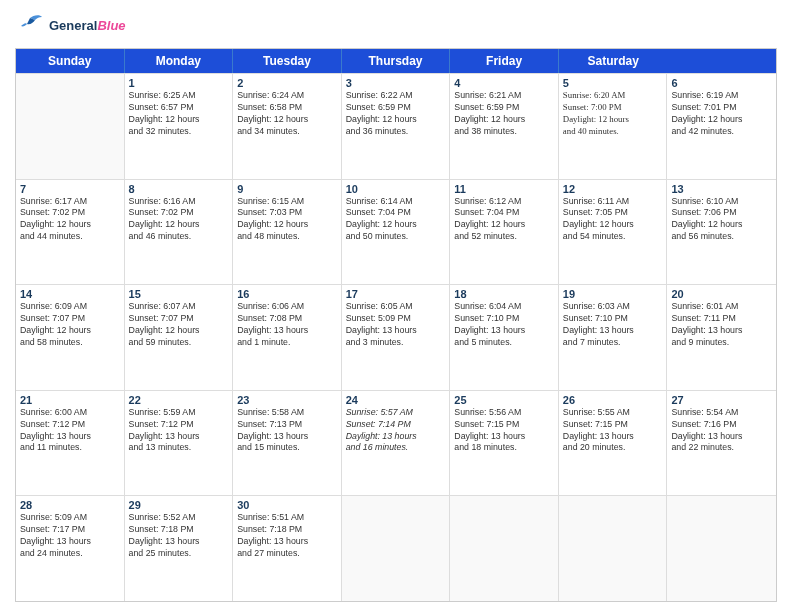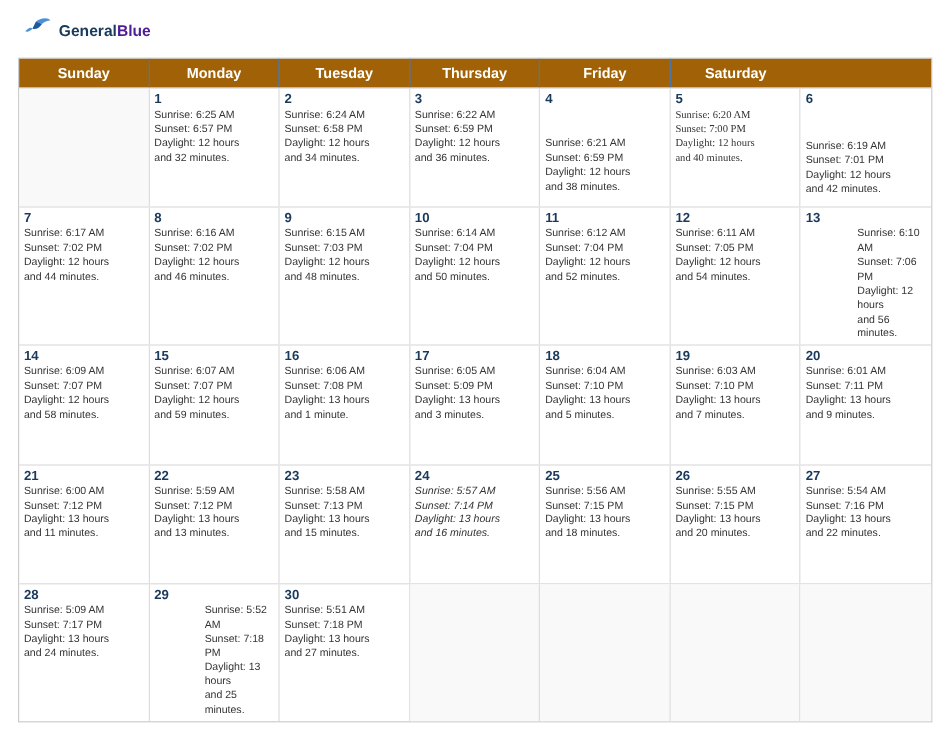--- a/index.html
+++ b/index.html
@@ -46,21 +46,21 @@
     }
     .calendar {
       flex: 1;
       display: flex;
       flex-direction: column;
       border: 1px solid #ccc;
     }
     .cal-header-row {
       display: grid;
       grid-template-columns: repeat(7, 1fr);
-      background: #a16207;
+      background: #1d4ed8;
     }
     .cal-header-cell {
       color: #fff;
       font-size: 12px;
       font-weight: bold;
       padding: 5px 4px;
       text-align: center;
       border-right: 1px solid #3a7acc;
     }
     .cal-header-cell:last-child { border-right: none; }
@@ -103,21 +103,21 @@
 
 <div class="page">
   <div class="header">
     <div class="logo">
       <svg class="logo-bird" viewBox="0 0 30 30">
         <path d="M15 8 C18 5, 25 4, 27 7 C24 7, 22 8, 20 10 L15 8Z" fill="#4a90d9"></path>
         <path d="M15 8 L20 10 C18 13, 15 15, 12 14 L15 8Z" fill="#1a5aa0"></path>
         <path d="M12 14 C10 16, 8 17, 6 16 C8 14, 11 12, 12 14Z" fill="#4a90d9"></path>
       </svg>
       <div>
-        <div style="font-size:13px;font-weight:bold;color:#1a3a5c;">General<span style="color:#4c1d95;">Blue</span></div>
+        <div style="font-size:13px;font-weight:bold;color:#1a3a5c;">General<span style="color:#ec4899;font-style:italic;">Blue</span></div>
       </div>
     </div>
     <div class="title-block">
       <div class="month-title"></div>
       <div class="location"></div>
     </div>
   </div>
 
   <div class="calendar">
     <div class="cal-header-row">
@@ -147,35 +147,35 @@
           </div>
           <div class="cal-cell">
             <div class="day-num">3</div>
             <div class="cell-text" style="white-space: pre-line;">Sunrise: 6:22 AM
 Sunset: 6:59 PM
 Daylight: 12 hours
 and 36 minutes.</div>
           </div>
           <div class="cal-cell">
             <div class="day-num">4</div>
-            <div class="cell-text" style="white-space: pre-line; margin-top: 24px;">Sunrise: 6:21 AM
+            <div class="cell-text" style="white-space: pre-line;">Sunrise: 6:21 AM
 Sunset: 6:59 PM
 Daylight: 12 hours
 and 38 minutes.</div>
           </div>
           <div class="cal-cell">
             <div class="day-num">5</div>
             <div class="cell-text" style="white-space: pre-line; font-family: Liberation Serif, serif;">Sunrise: 6:20 AM
 Sunset: 7:00 PM
 Daylight: 12 hours
 and 40 minutes.</div>
           </div>
           <div class="cal-cell">
             <div class="day-num">6</div>
-            <div class="cell-text" style="white-space: pre-line; margin-top: 26px;">Sunrise: 6:19 AM
+            <div class="cell-text" style="white-space: pre-line;">Sunrise: 6:19 AM
 Sunset: 7:01 PM
 Daylight: 12 hours
 and 42 minutes.</div>
           </div>
         </div>
         <div class="cal-row">
           <div class="cal-cell">
             <div class="day-num">7</div>
             <div class="cell-text" style="white-space: pre-line;">Sunrise: 6:17 AM
 Sunset: 7:02 PM
@@ -212,21 +212,21 @@
           </div>
           <div class="cal-cell">
             <div class="day-num">12</div>
             <div class="cell-text" style="white-space: pre-line;">Sunrise: 6:11 AM
 Sunset: 7:05 PM
 Daylight: 12 hours
 and 54 minutes.</div>
           </div>
           <div class="cal-cell">
             <div class="day-num">13</div>
-            <div class="cell-text" style="white-space: pre-line; margin-left: 43px;">Sunrise: 6:10 AM
+            <div class="cell-text" style="white-space: pre-line;">Sunrise: 6:10 AM
 Sunset: 7:06 PM
 Daylight: 12 hours
 and 56 minutes.</div>
           </div>
         </div>
         <div class="cal-row">
           <div class="cal-cell">
             <div class="day-num">14</div>
             <div class="cell-text" style="white-space: pre-line;">Sunrise: 6:09 AM
 Sunset: 7:07 PM
@@ -330,21 +330,21 @@
         <div class="cal-row">
           <div class="cal-cell">
             <div class="day-num">28</div>
             <div class="cell-text" style="white-space: pre-line;">Sunrise: 5:09 AM
 Sunset: 7:17 PM
 Daylight: 13 hours
 and 24 minutes.</div>
           </div>
           <div class="cal-cell">
             <div class="day-num">29</div>
-            <div class="cell-text" style="white-space: pre-line; margin-left: 42px;">Sunrise: 5:52 AM
+            <div class="cell-text" style="white-space: pre-line;">Sunrise: 5:52 AM
 Sunset: 7:18 PM
 Daylight: 13 hours
 and 25 minutes.</div>
           </div>
           <div class="cal-cell">
             <div class="day-num">30</div>
             <div class="cell-text" style="white-space: pre-line;">Sunrise: 5:51 AM
 Sunset: 7:18 PM
 Daylight: 13 hours
 and 27 minutes.</div>

